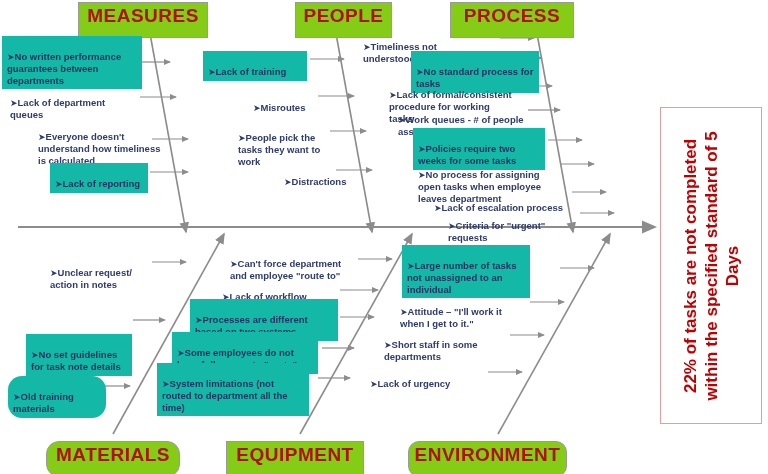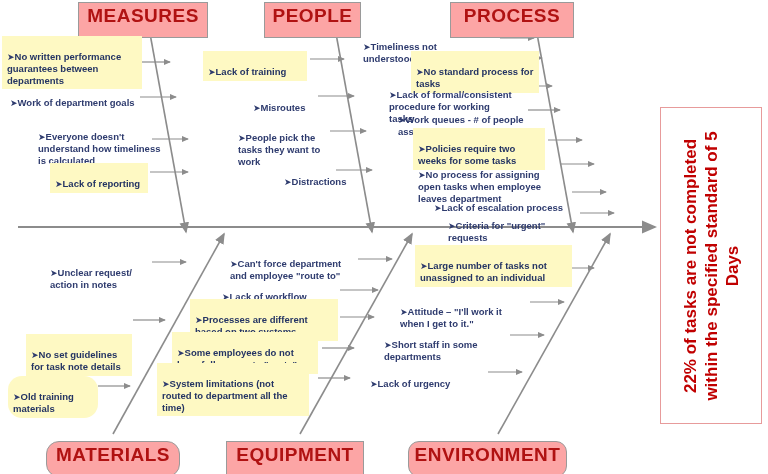--- a/index.html
+++ b/index.html
@@ -18,21 +18,21 @@
     position:absolute;
     left:0; top:0;
     width:768px; height:474px;
     pointer-events:none;
   }
   
   .cat-box{
     position:absolute;
     box-sizing:border-box;
     border:1.5px solid #9a9a9a;
-    background:#fca5a5;
+    background:#84cc16;
     color:#B01212;
     font-weight:bold;
     font-size:19px;
     letter-spacing:.5px;
     text-align:center;
     line-height:26px;
     height:36px;
     white-space:nowrap;
   }
   
@@ -40,21 +40,21 @@
     position:absolute;
     box-sizing:border-box;
     color:#2E3B6E;
     font-size:9.5px;
     font-weight:bold;
     line-height:11.5px;
     letter-spacing:0px;
     white-space:pre-line;
   }
   .cause.boxed{
-    background:#fef9c3;
+    background:#14b8a6;
     padding:3px 4px 3px 5px;
     color:#243463;
   }
   .cause.plain{
     background:transparent;
     padding:0;
   }
   .cause .bullet{
     font-size:9px;
     color:#2E3B6E;
@@ -161,36 +161,36 @@
     <g>
       <line x1="560" y1="268" x2="594" y2="268" stroke="#8C8C8C" stroke-width="1.2" marker-end="url(#ahs)"></line>
       <line x1="530" y1="302" x2="564" y2="302" stroke="#8C8C8C" stroke-width="1.2" marker-end="url(#ahs)"></line>
       <line x1="510" y1="335" x2="544" y2="335" stroke="#8C8C8C" stroke-width="1.2" marker-end="url(#ahs)"></line>
       <line x1="488" y1="372" x2="522" y2="372" stroke="#8C8C8C" stroke-width="1.2" marker-end="url(#ahs)"></line>
     </g>
   </svg>
 
   <div class="cat-box" style="left:78px;  top:2px;   width:130px;">MEASURES</div>
 
-  <div class="cat-box" style="left:264px; top:2px;   width:97px;">PEOPLE</div>
+  <div class="cat-box" style="left:295px; top:2px;   width:97px;">PEOPLE</div>
 
   <div class="cat-box" style="left:450px; top:2px;   width:124px;">PROCESS</div>
 
   <div class="cat-box" style="left:46px;  top:441px; width:134px;border-radius:13px;">MATERIALS</div>
 
   <div class="cat-box" style="left:226px; top:441px; width:138px;">EQUIPMENT</div>
 
   <div class="cat-box" style="left:408px; top:441px; width:159px;border-radius:11px;">ENVIRONMENT</div>
 
   <div class="cause boxed" style="left:2px;  top:36px; width:140px;">
     <span class="bullet">➤</span><span>No written performance guarantees between departments</span>
   </div>
 
   <div class="cause plain" style="left:10px; top:85px; width:128px;">
-    <span class="bullet">➤</span><span>Work of department goals</span>
+    <span class="bullet">➤</span><span>Lack of department queues</span>
   </div>
 
   <div class="cause plain" style="left:38px; top:119px; width:132px;">
     <span class="bullet">➤</span><span>Everyone doesn't understand how timeliness is calculated</span>
   </div>
 
   <div class="cause boxed" style="left:50px; top:163px; width:98px; text-align:left;">
     <span class="bullet">➤</span><span>Lack of reporting</span>
   </div>
 
@@ -243,21 +243,21 @@
   </div>
 
   <div class="cause plain" style="left:50px; top:255px; width:98px;">
     <span class="bullet">➤</span><span>Unclear request/ action in notes</span>
   </div>
 
   <div class="cause boxed" style="left:26px; top:306px; width:106px;margin-top:28px;">
     <span class="bullet">➤</span><span>No set guidelines for task note details</span>
   </div>
 
-  <div class="cause boxed" style="left:8px;  top:376px; width:90px;border-radius:14px;">
+  <div class="cause boxed" style="left:8px;  top:376px; width:98px;border-radius:14px;">
     <span class="bullet">➤</span><span>Old training materials</span>
   </div>
 
   <div class="cause plain" style="left:230px; top:246px; width:126px;">
     <span class="bullet">➤</span><span>Can't force department and employee "route to"</span>
   </div>
 
   <div class="cause plain" style="left:222px; top:279px; width:104px;">
     <span class="bullet">➤</span><span>Lack of workflow process</span>
   </div>
@@ -267,21 +267,21 @@
   </div>
 
   <div class="cause boxed" style="left:172px; top:332px; width:146px;">
     <span class="bullet">➤</span><span>Some employees do not have full access to "route"</span>
   </div>
 
   <div class="cause boxed" style="left:157px; top:363px; width:152px;">
     <span class="bullet">➤</span><span>System limitations (not routed to department all the time)</span>
   </div>
 
-  <div class="cause boxed" style="left:415px; top:245px; width:157px;">
+  <div class="cause boxed" style="left:402px; top:245px; width:128px;">
     <span class="bullet">➤</span><span>Large number of tasks not unassigned to an individual</span>
   </div>
 
   <div class="cause plain" style="left:400px; top:294px; width:122px;">
     <span class="bullet">➤</span><span>Attitude – "I'll work it when I get to it."</span>
   </div>
 
   <div class="cause plain" style="left:384px; top:327px; width:112px;">
     <span class="bullet">➤</span><span>Short staff in some departments</span>
   </div>

